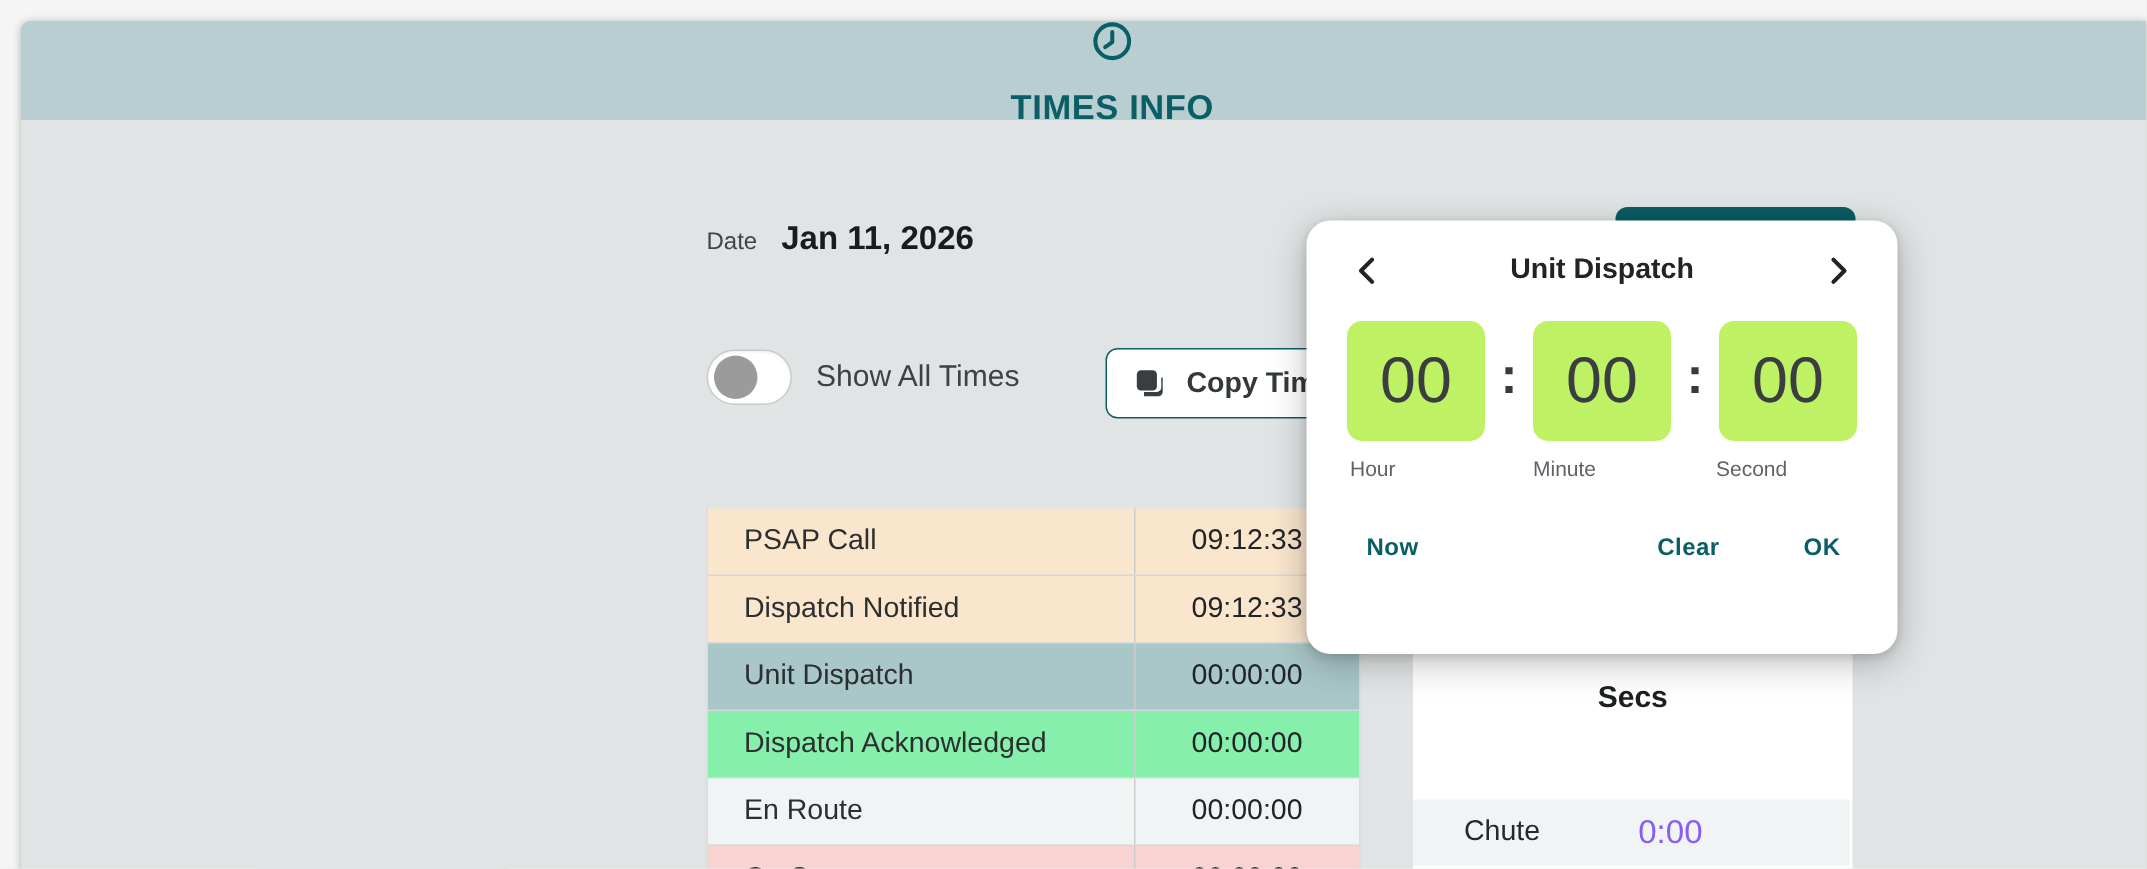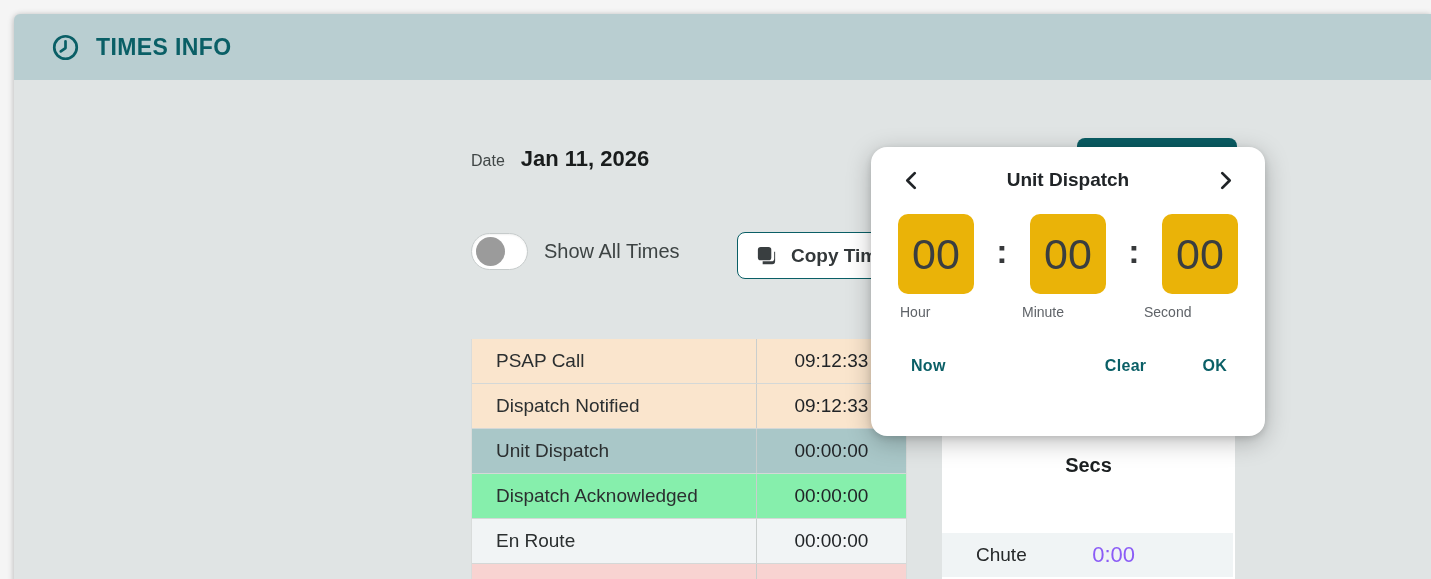--- a/index.html
+++ b/index.html
@@ -16,21 +16,21 @@
     position: absolute; left: 14px; top: 14px;
     width: 1417px; height: 600px;
     background: #e0e4e4;
     border-top-left-radius: 6px;
     box-shadow: 0 1px 6px rgba(0,0,0,0.28);
   }
   .card-header {
     height: 66px; background: #b9ced1;
     border-top-left-radius: 6px;
     display: flex; align-items: center;
-    padding-left: 38px; gap: 17px;
+    padding-left: 38px; gap: 17px; flex-direction: column;
   }
   .card-title {
     color: #0a5f66; font-size: 23px; font-weight: bold;
     letter-spacing: 0.4px;
   }
 
   
   .date-row { position: absolute; left: 457px; top: 132px; display: flex; align-items: baseline; }
   .date-label { font-size: 16px; color: #40464 6; color: #404646; }
   .date-value { font-size: 22px; font-weight: bold; color: #191c1c; margin-left: 16px; }
@@ -119,21 +119,21 @@
     margin-top: 22px; padding: 0 30px;
     display: flex; align-items: center;
   }
   .picker-title {
     flex: 1; text-align: center;
     font-size: 19px; font-weight: bold; color: #202427;
   }
   .chev { width: 18px; height: 18px; cursor: pointer; display: flex; align-items: center; justify-content: center; }
   .picker-time { display: flex; align-items: center; padding: 0 27px; margin-top: 23px; }
   .tp-box {
-    width: 76px; height: 80px; background: #eab308; border-radius: 10px;
+    width: 92px; height: 80px; background: #bef264; border-radius: 10px;
     display: flex; align-items: center; justify-content: center;
     font-size: 43px; color: #3a3e40; cursor: pointer;
   }
   .tp-colon {
     flex: 1; text-align: center; font-size: 34px; font-weight: bold;
     color: #37393b; padding-bottom: 6px;
   }
   .picker-labels { display: flex; padding: 0 27px; margin-top: 10px; }
   .tp-label { width: 96px; font-size: 14px; color: #5f6368; padding-left: 2px; }
   .tp-gap { flex: 1; }

